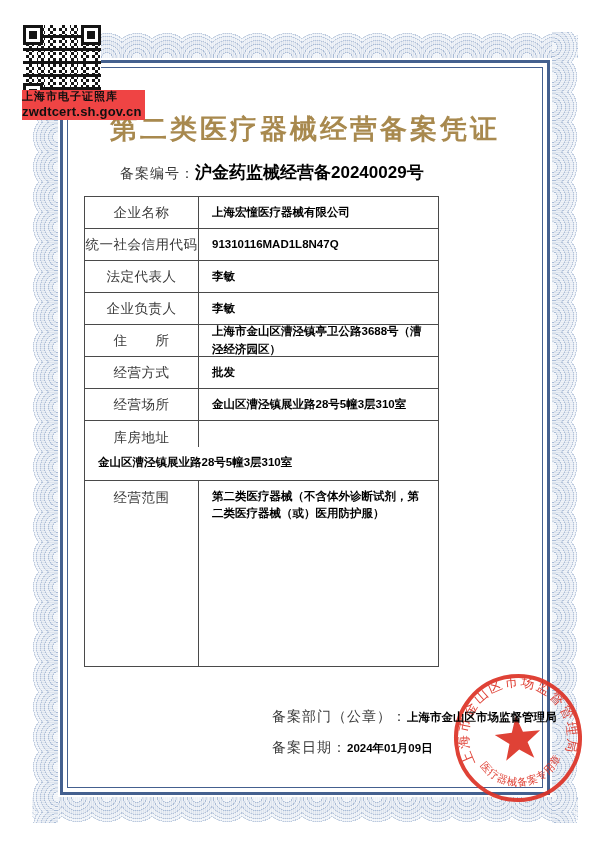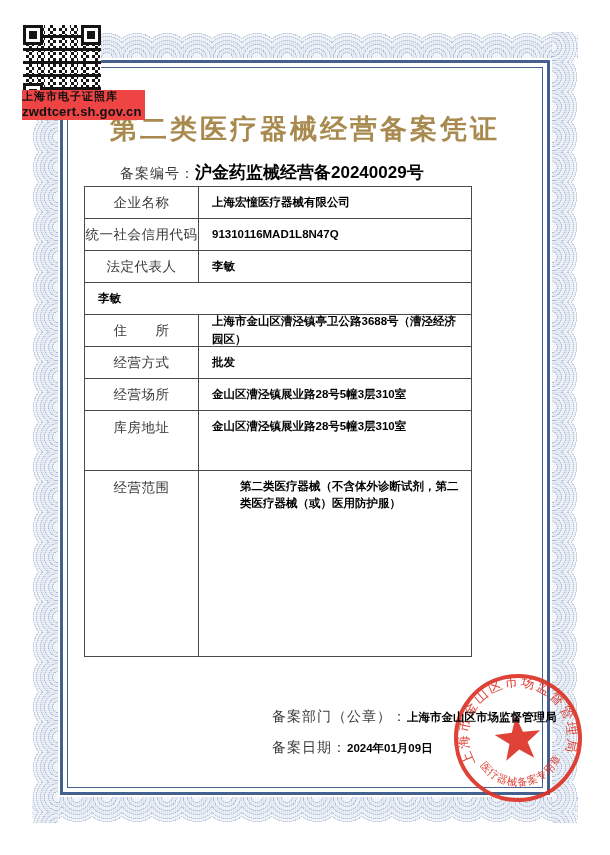--- a/index.html
+++ b/index.html
@@ -63,25 +63,25 @@
   .qr-cap2{font-size:13px;letter-spacing:.2px;}
 
   
   .title{position:absolute;top:111px;left:0;right:0;text-align:center;z-index:2;
     font-size:27px;font-weight:bold;color:#a8894e;letter-spacing:3px;}
   .record{position:absolute;top:161px;left:120px;z-index:2;white-space:nowrap;}
   .lbl-serif{font-size:14px;color:#3b3b3b;letter-spacing:1px;}
   .val-bold{font-family:"Liberation Sans", sans-serif;font-weight:bold;font-size:17px;color:#000;}
 
   
-  .cert-table{position:absolute;left:84px;top:186px;width:388px;z-index:2;
+  .cert-table{position:absolute;left:84px;top:196px;width:355px;z-index:2;
     border:1px solid #4a4a4a;box-sizing:border-box;}
   .row{display:flex;height:32px;border-bottom:1px solid #4a4a4a;box-sizing:border-box;}
   .row:last-child{border-bottom:none;}
-  .row.tall{height:60px;} .row.xtall{height:185px;gap:28px;}
+  .row.tall{height:60px;flex-direction:column;} .row.xtall{height:185px;}
   .cell-label{width:114px;border-right:1px solid #4a4a4a;display:flex;align-items:center;
     justify-content:center;font-size:13.5px;color:#3a3a3a;letter-spacing:.5px;box-sizing:border-box;flex-shrink:0;}
   .cell-value{flex:1;display:flex;align-items:center;padding:2px 12px 2px 13px;
     font-family:"Liberation Sans", sans-serif;font-weight:bold;font-size:11.5px;color:#000;line-height:1.5;}
   .row.tall .cell-label,.row.xtall .cell-label{align-items:flex-start;padding-top:8px;}
   .row.tall .cell-value,.row.xtall .cell-value{align-items:flex-start;padding-top:7px;}
 
   
   .footer-line{position:absolute;left:272px;z-index:4;white-space:nowrap;}
   .fl1{top:707px;} .fl2{top:738px;}
@@ -124,20 +124,21 @@
   </div>
   <div class="row">
     <div class="cell-label">统一社会信用代码</div>
     <div class="cell-value">91310116MAD1L8N47Q</div>
   </div>
   <div class="row">
     <div class="cell-label">法定代表人</div>
     <div class="cell-value">李敏</div>
   </div>
   <div class="row">
+    <div class="cell-label">企业负责人</div>
     <div class="cell-value">李敏</div>
   </div>
   <div class="row">
     <div class="cell-label">住　　所</div>
     <div class="cell-value">上海市金山区漕泾镇亭卫公路3688号（漕泾经济园区）</div>
   </div>
   <div class="row">
     <div class="cell-label">经营方式</div>
     <div class="cell-value">批发</div>
   </div>

